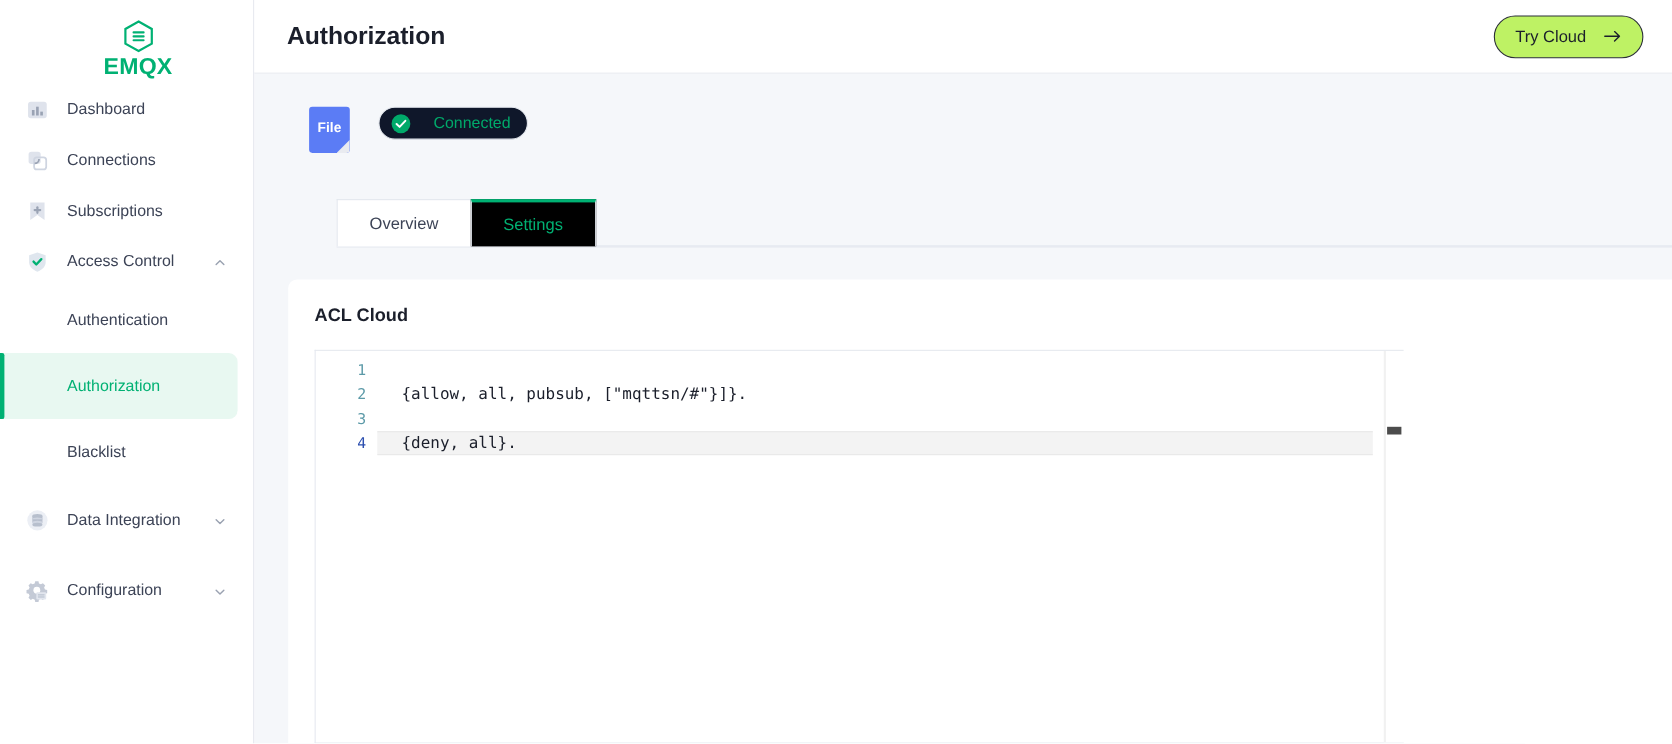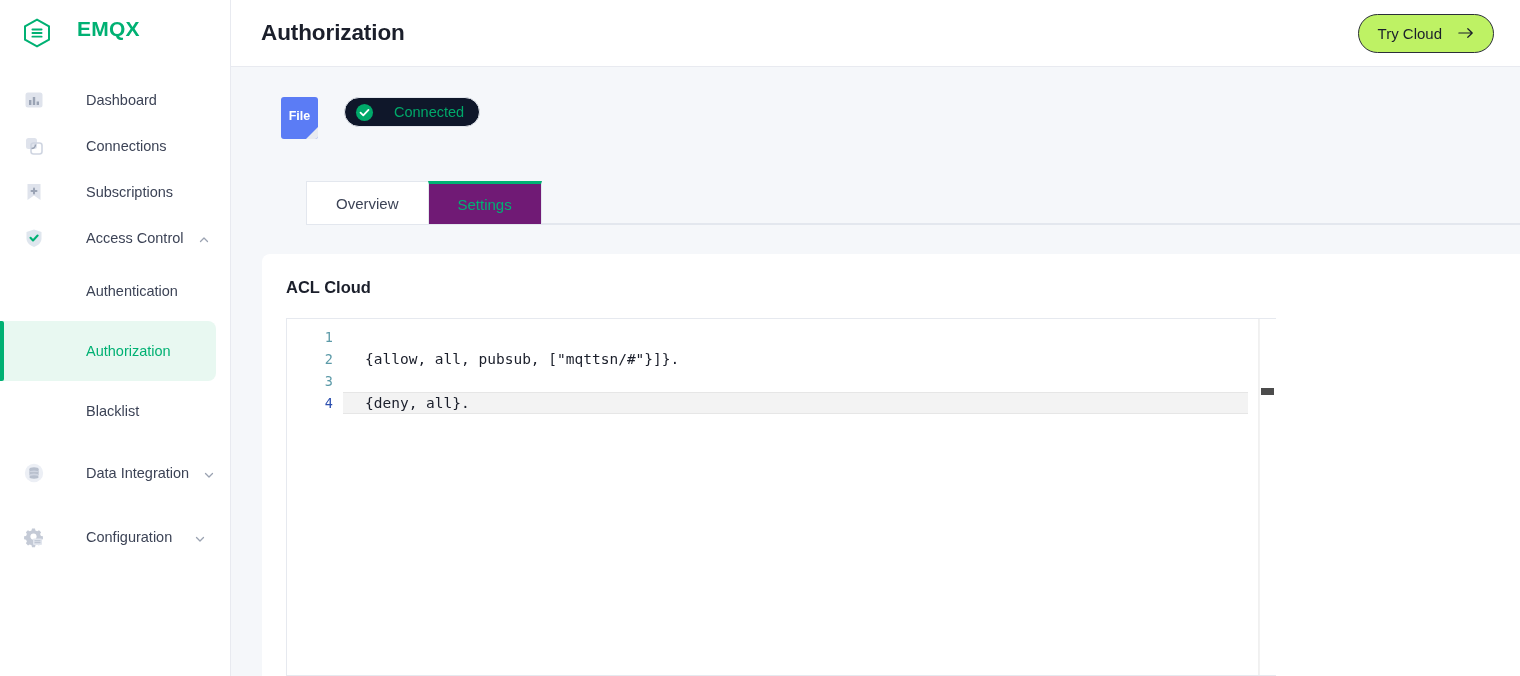--- a/index.html
+++ b/index.html
@@ -14,37 +14,37 @@
 
   
   .sidebar {
     width: 231px; min-width: 231px; height: 676px;
     background: #ffffff;
     border-right: 1px solid #e8eaf0;
     position: relative;
     overflow: hidden;
   }
   .brand {
-    display: flex; gap: 24px;
-    padding: 17px 0 0 21px; height: 68px;
+    display: flex; align-items: center; gap: 0;
+    padding: 17px 0 0 21px; height: 68px; flex-direction: column;
   }
   .brand-logo { width: 32px; height: 32px; display: block; }
   .brand-name {
     font-size: 21px; font-weight: bold; color: #00b173;
     letter-spacing: 0.2px;
   }
   .nav { padding-top: 9px; }
   .nav-item {
     display: flex; align-items: center;
     height: 46px; padding-left: 21px;
     cursor: pointer; position: relative;
     gap: 14px;
   }
   .nav-icon { width: 26px; height: 26px; display: flex; align-items: center; justify-content: center; flex: 0 0 26px; }
-  .nav-label { font-size: 14.5px; color: #3c4356; white-space: nowrap; margin-left: 25px; }
+  .nav-label { font-size: 14.5px; color: #3c4356; white-space: nowrap; }
   .nav-chev {
     margin-left: auto; margin-right: 24px;
     width: 12px; height: 12px; display: block; color: #9aa2b1;
   }
   .nav-sub {
     display: flex; align-items: center;
     height: 60px; padding-left: 61px;
     cursor: pointer; position: relative;
   }
   .nav-sub .nav-label { font-size: 14.5px; color: #3c4356; }
@@ -150,21 +150,21 @@
     background: #ffffff;
     border: 1px solid #e3e7ee;
     border-bottom: none;
     cursor: pointer;
     margin-right: -1px;
     white-space: nowrap;
   }
   .tab.active {
     color: #00b173;
     border-top: 3px solid #00b173;
-    background: #701a75;
+    background: #000000;
     position: relative; z-index: 2;
   }
   .tab-filler { flex: 1; border-bottom: 1px solid #e3e7ee; height: 43px; }
 
   
   .card {
     margin-top: 29px;
     background: #ffffff;
     border-radius: 8px 0 0 0;
     flex: 1; min-height: 0;

